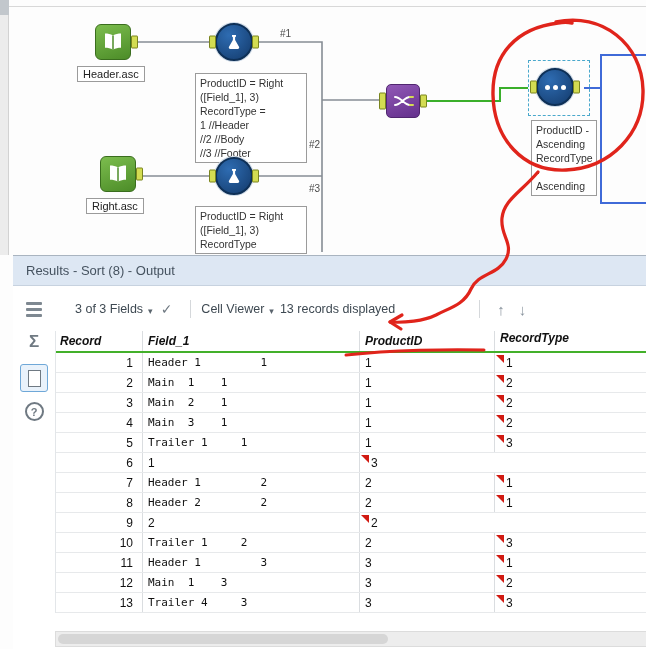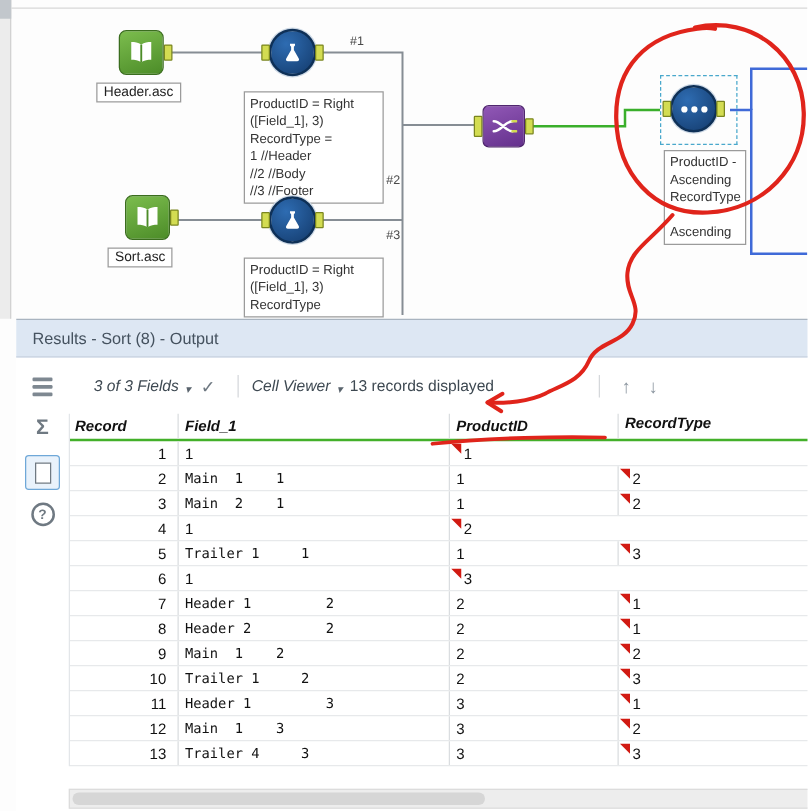--- a/index.html
+++ b/index.html
@@ -34,21 +34,21 @@
   .results-title{height:30px;background:#dde7f3;color:#45525f;font-size:13px;line-height:30px;padding-left:13px;border-bottom:1px solid #c7d2df;}
   .istrip-btn{position:absolute;left:0;width:42px;display:flex;justify-content:center;}
   .bars{display:flex;flex-direction:column;gap:3px;padding-top:2px;}
   .bars i{display:block;width:16px;height:3px;background:#7e8891;border-radius:1px;}
   .sigma{font-size:17px;color:#6f7982;font-weight:bold;}
   .docbox{width:28px;height:28px;border:1px solid #6fa8d8;background:#e9f2fb;border-radius:3px;display:flex;align-items:center;justify-content:center;}
   .page{width:13px;height:17px;background:#fff;border:1px solid #6f7982;}
   .qcirc{width:19px;height:19px;border:2px solid #6f7982;border-radius:50%;color:#6f7982;font-size:11px;font-weight:bold;display:flex;align-items:center;justify-content:center;}
 
   .toolbar{position:absolute;left:42px;top:38px;right:0;height:30px;display:flex;align-items:center;font-size:12.5px;color:#3e4952;padding-left:20px;}
-  .tb-item{display:flex;align-items:flex-end;gap:5px;cursor:default;font-style:italic;}
+  .tb-item{display:flex;align-items:flex-end;gap:5px;cursor:default;}
   .caret{font-size:9px;color:#5a646d;}
   .check{color:#6f7982;font-size:14px;margin:0 8px;}
   .sep{width:1px;height:18px;background:#d5d8db;margin:0 10px;}
   .sep2{margin-left:84px;}
   .records{margin-left:6px;}
   .arrow{font-size:15px;color:#8b959f;margin:0 7px;}
 
   .grid{position:absolute;left:42px;top:75px;right:0;font-size:12px;color:#111;border-left:1px solid #e3e6e9;}
   .grid-head{display:grid;grid-template-columns:86px 217px 135px 1fr;height:22px;border-bottom:2px solid #43b02a;font-weight:bold;font-style:italic;}
   .grid-row{display:grid;grid-template-columns:86px 217px 135px 1fr;height:20px;border-bottom:1px solid #e7e9eb;}
@@ -115,21 +115,21 @@
 //2 //Body
 //3 //Footer</div>
 
   <div class="tool tool-input" style="left:100px;top:156px">
     <svg width="24" height="22" viewBox="0 0 24 22">
       <path d="M12 4.5 C9.6 3 6.8 2.6 4 2.6 V16.8 C6.8 16.8 9.6 17.2 12 18.8 C14.4 17.2 17.2 16.8 20 16.8 V2.6 C17.2 2.6 14.4 3 12 4.5 Z" fill="#fff"></path>
       <path d="M12 4.5 V18.8" stroke="#4c8c28" stroke-width="1.5"></path>
     </svg>
     <span class="anchor out"></span>
   </div>
-  <div class="tag" style="left:86px;top:198px">Sort.asc</div>
+  <div class="tag" style="left:86px;top:198px">Right.asc</div>
 
   <div class="tool tool-formula" style="left:215px;top:157px">
     <svg width="20" height="20" viewBox="0 0 20 20">
       <path d="M8 3h4v1.4l-.9.9v2.6l3.9 6.8c.6 1-.1 2.3-1.3 2.3H6.3c-1.2 0-1.9-1.3-1.3-2.3l3.9-6.8V5.3l-.9-.9z" fill="#fff"></path>
     </svg>
     <span class="anchor in"></span>
     <span class="anchor out"></span>
   </div>
   <div class="note" style="left:195px;top:206px;width:112px">ProductID = Right
 ([Field_1], 3)
@@ -201,20 +201,21 @@
     <div class="grid">
       <div class="grid-head" style="border-bottom-color: rgb(67, 176, 42);">
         <div class="cell c1">Record</div>
         <div class="cell c2">Field_1</div>
         <div class="cell c3">ProductID</div>
         <div class="cell c4" style="padding-left:5px">RecordType</div>
       </div>
       <div class="grid-body">
           <div class="grid-row">
             <div class="cell c1">1</div>
+            <div class="cell c2">Header 1         1</div>
             <div class="cell c3">1</div>
             <div class="cell c4">
               <span class="flag" style="border-top-color: rgb(209, 26, 18);"></span>
               <span class="val">1</span>
             </div>
           </div>
           <div class="grid-row">
             <div class="cell c1">2</div>
             <div class="cell c2">Main  1    1</div>
             <div class="cell c3">1</div>
@@ -227,20 +228,21 @@
             <div class="cell c1">3</div>
             <div class="cell c2">Main  2    1</div>
             <div class="cell c3">1</div>
             <div class="cell c4">
               <span class="flag" style="border-top-color: rgb(209, 26, 18);"></span>
               <span class="val">2</span>
             </div>
           </div>
           <div class="grid-row">
             <div class="cell c1">4</div>
+            <div class="cell c2">Main  3    1</div>
             <div class="cell c3">1</div>
             <div class="cell c4">
               <span class="flag" style="border-top-color: rgb(209, 26, 18);"></span>
               <span class="val">2</span>
             </div>
           </div>
           <div class="grid-row">
             <div class="cell c1">5</div>
             <div class="cell c2">Trailer 1     1</div>
             <div class="cell c3">1</div>
@@ -270,21 +272,20 @@
             <div class="cell c1">8</div>
             <div class="cell c2">Header 2         2</div>
             <div class="cell c3">2</div>
             <div class="cell c4">
               <span class="flag" style="border-top-color: rgb(209, 26, 18);"></span>
               <span class="val">1</span>
             </div>
           </div>
           <div class="grid-row">
             <div class="cell c1">9</div>
-            <div class="cell c2">Main  1    2</div>
             <div class="cell c3">2</div>
             <div class="cell c4">
               <span class="flag" style="border-top-color: rgb(209, 26, 18);"></span>
               <span class="val">2</span>
             </div>
           </div>
           <div class="grid-row">
             <div class="cell c1">10</div>
             <div class="cell c2">Trailer 1     2</div>
             <div class="cell c3">2</div>

